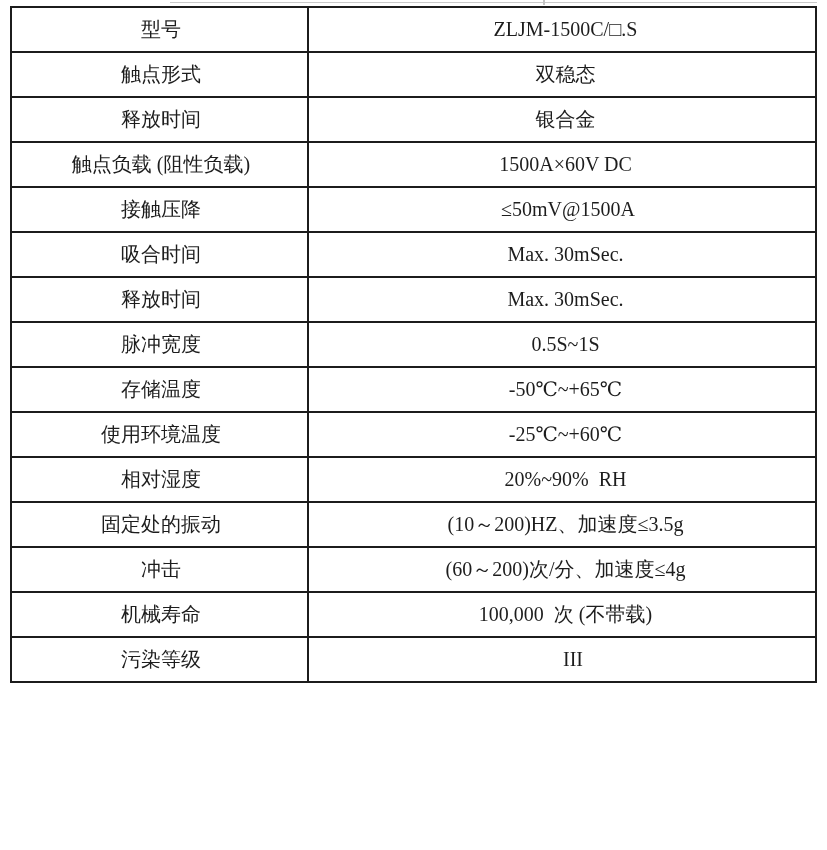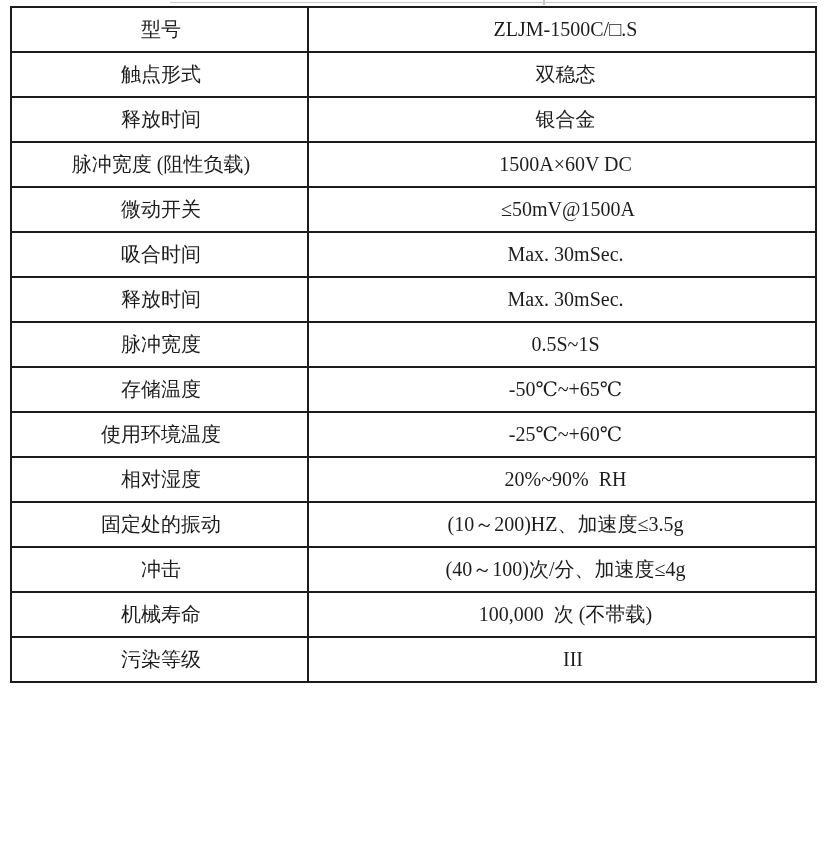--- a/index.html
+++ b/index.html
@@ -77,26 +77,26 @@
     <td class="key">触点形式</td>
     <td class="val">双稳态</td>
   </tr>
 
   <tr>
     <td class="key">释放时间</td>
     <td class="val">银合金</td>
   </tr>
 
   <tr>
-    <td class="key">脉冲宽度 (阻性负载)</td>
+    <td class="key">触点负载 (阻性负载)</td>
     <td class="val">1500A×60V DC</td>
   </tr>
 
   <tr>
-    <td class="key">微动开关</td>
+    <td class="key">接触压降</td>
     <td class="val"> ≤50mV@1500A</td>
   </tr>
 
 
 
   <tr>
     <td class="key">吸合时间</td>
     <td class="val">Max. 30mSec.</td>
   </tr>
 
@@ -125,21 +125,21 @@
     <td class="val">20%~90%  RH</td>
   </tr>
 
   <tr>
     <td class="key">固定处的振动</td>
     <td class="val">(10～200)HZ、加速度≤3.5g</td>
   </tr>
 
   <tr>
     <td class="key">冲击</td>
-    <td class="val">(40～100)次/分、加速度≤4g</td>
+    <td class="val">(60～200)次/分、加速度≤4g</td>
   </tr>
 
   <tr>
     <td class="key">机械寿命</td>
     <td class="val">100,000  次 (不带载)</td>
   </tr>
 
 
 
   <tr>

